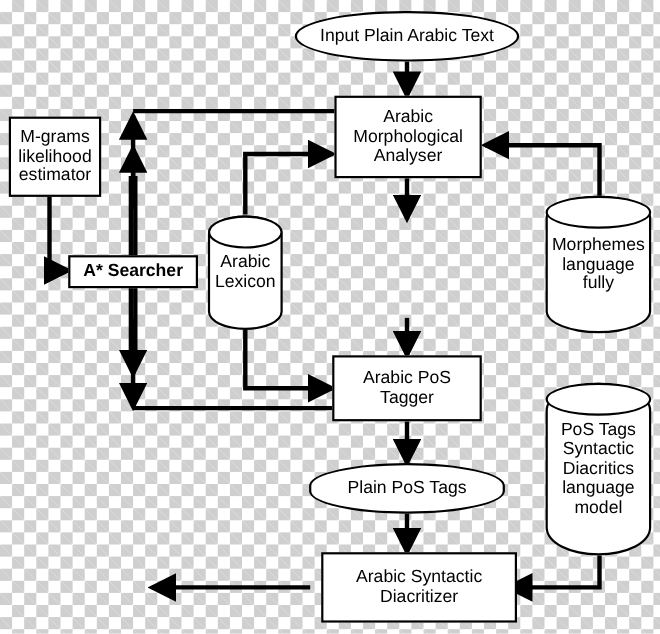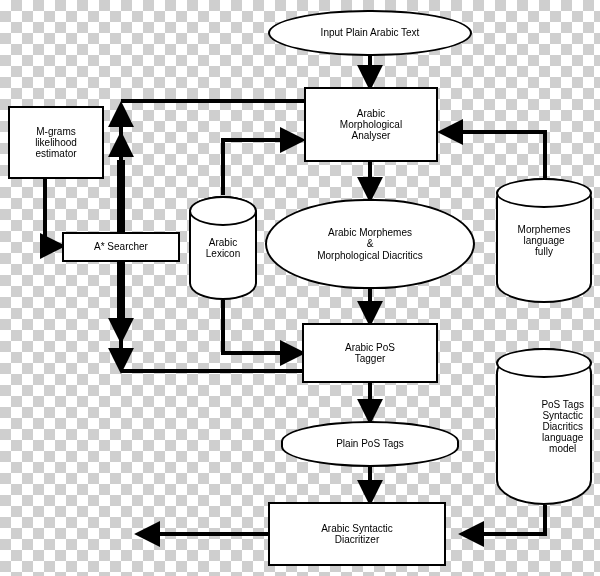--- a/index.html
+++ b/index.html
@@ -60,22 +60,22 @@
   .cyl .lbl { position: relative; z-index: 2; }
   .lbl { display: block; padding: 0 6px; }
   svg#wires {
     position: absolute;
     left: 0;
     top: 0;
     width: 600px;
     height: 576px;
     z-index: 2;
   }
-  .f15 { font-size: 10px; text-align: center; }
-  .f14 { font-size: 10px; justify-content: flex-end; }
+  .f15 { font-size: 16px; text-align: center; }
+  .f14 { font-size: 16px; }
 </style>
 </head>
 <body>
 
 <div id="canvas">
 
   <svg id="wires" viewBox="0 0 600 576">
     <defs>
       <marker id="arrow" viewBox="0 0 10 10" refX="8.5" refY="5" markerWidth="6.5" markerHeight="6.5" orient="auto-start-reverse">
         <path d="M 0 0 L 10 5 L 0 10 z" fill="#000"></path>
@@ -122,40 +122,35 @@
   <div class="node stadium f15" style="left:268px; top:10px; width:204px; height:46px;">
     <span class="lbl">Input Plain Arabic Text</span>
   </div>
 
   <div class="node rect f15" style="left:304px; top:87px; width:134px; height:75px;">
     <span class="lbl" style="white-space:pre-line;">Arabic
 Morphological
 Analyser</span>
   </div>
 
-  <div class="node rect f15" style="left:8px; top:106px; width:96px; height:73px;">
+  <div class="node rect f15" style="left:8px; top:106px; width:84px; height:73px;">
     <span class="lbl" style="white-space:pre-line;">M-grams
 likelihood
 estimator</span>
   </div>
 
-  <div class="node rect f15" style="left:62px; top:232px; width:118px; height:30px;">
+  <div class="node rect f15" style="left:62px; top:232px; width:118px; height:30px;font-weight:bold;">
     <span class="lbl">A* Searcher</span>
   </div>
 
   <div class="node cyl f15" style="left:189px; top:196px; width:68px; height:104px;">
     <span class="lbl" style="white-space:pre-line;">Arabic
 Lexicon</span>
   </div>
 
-  <div class="node stadium f15" style="left:265px; top:199px; width:210px; height:90px;">
-    <span class="lbl" style="white-space:pre-line;">Arabic Morphemes
-&amp;
-Morphological Diacritics</span>
-  </div>
 
   <div class="node cyl f15" style="left:496px; top:178px; width:96px; height:125px;">
     <span class="lbl" style="white-space:pre-line;">Morphemes
 language
 fully</span>
   </div>
 
   <div class="node rect f15" style="left:302px; top:323px; width:136px; height:60px;">
     <span class="lbl" style="white-space:pre-line;">Arabic PoS
 Tagger</span>
@@ -166,19 +161,19 @@
 Syntactic
 Diacritics
 language
 model</span>
   </div>
 
   <div class="node stadium f15" style="left:281px; top:421px; width:178px; height:46px;">
     <span class="lbl">Plain PoS Tags</span>
   </div>
 
-  <div class="node rect f15" style="left:268px; top:502px; width:178px; height:64px;">
+  <div class="node rect f15" style="left:292px; top:502px; width:178px; height:64px;">
     <span class="lbl" style="white-space:pre-line;">Arabic Syntactic
 Diacritizer</span>
   </div>
 
 
 </div>
 
 </body></html>

